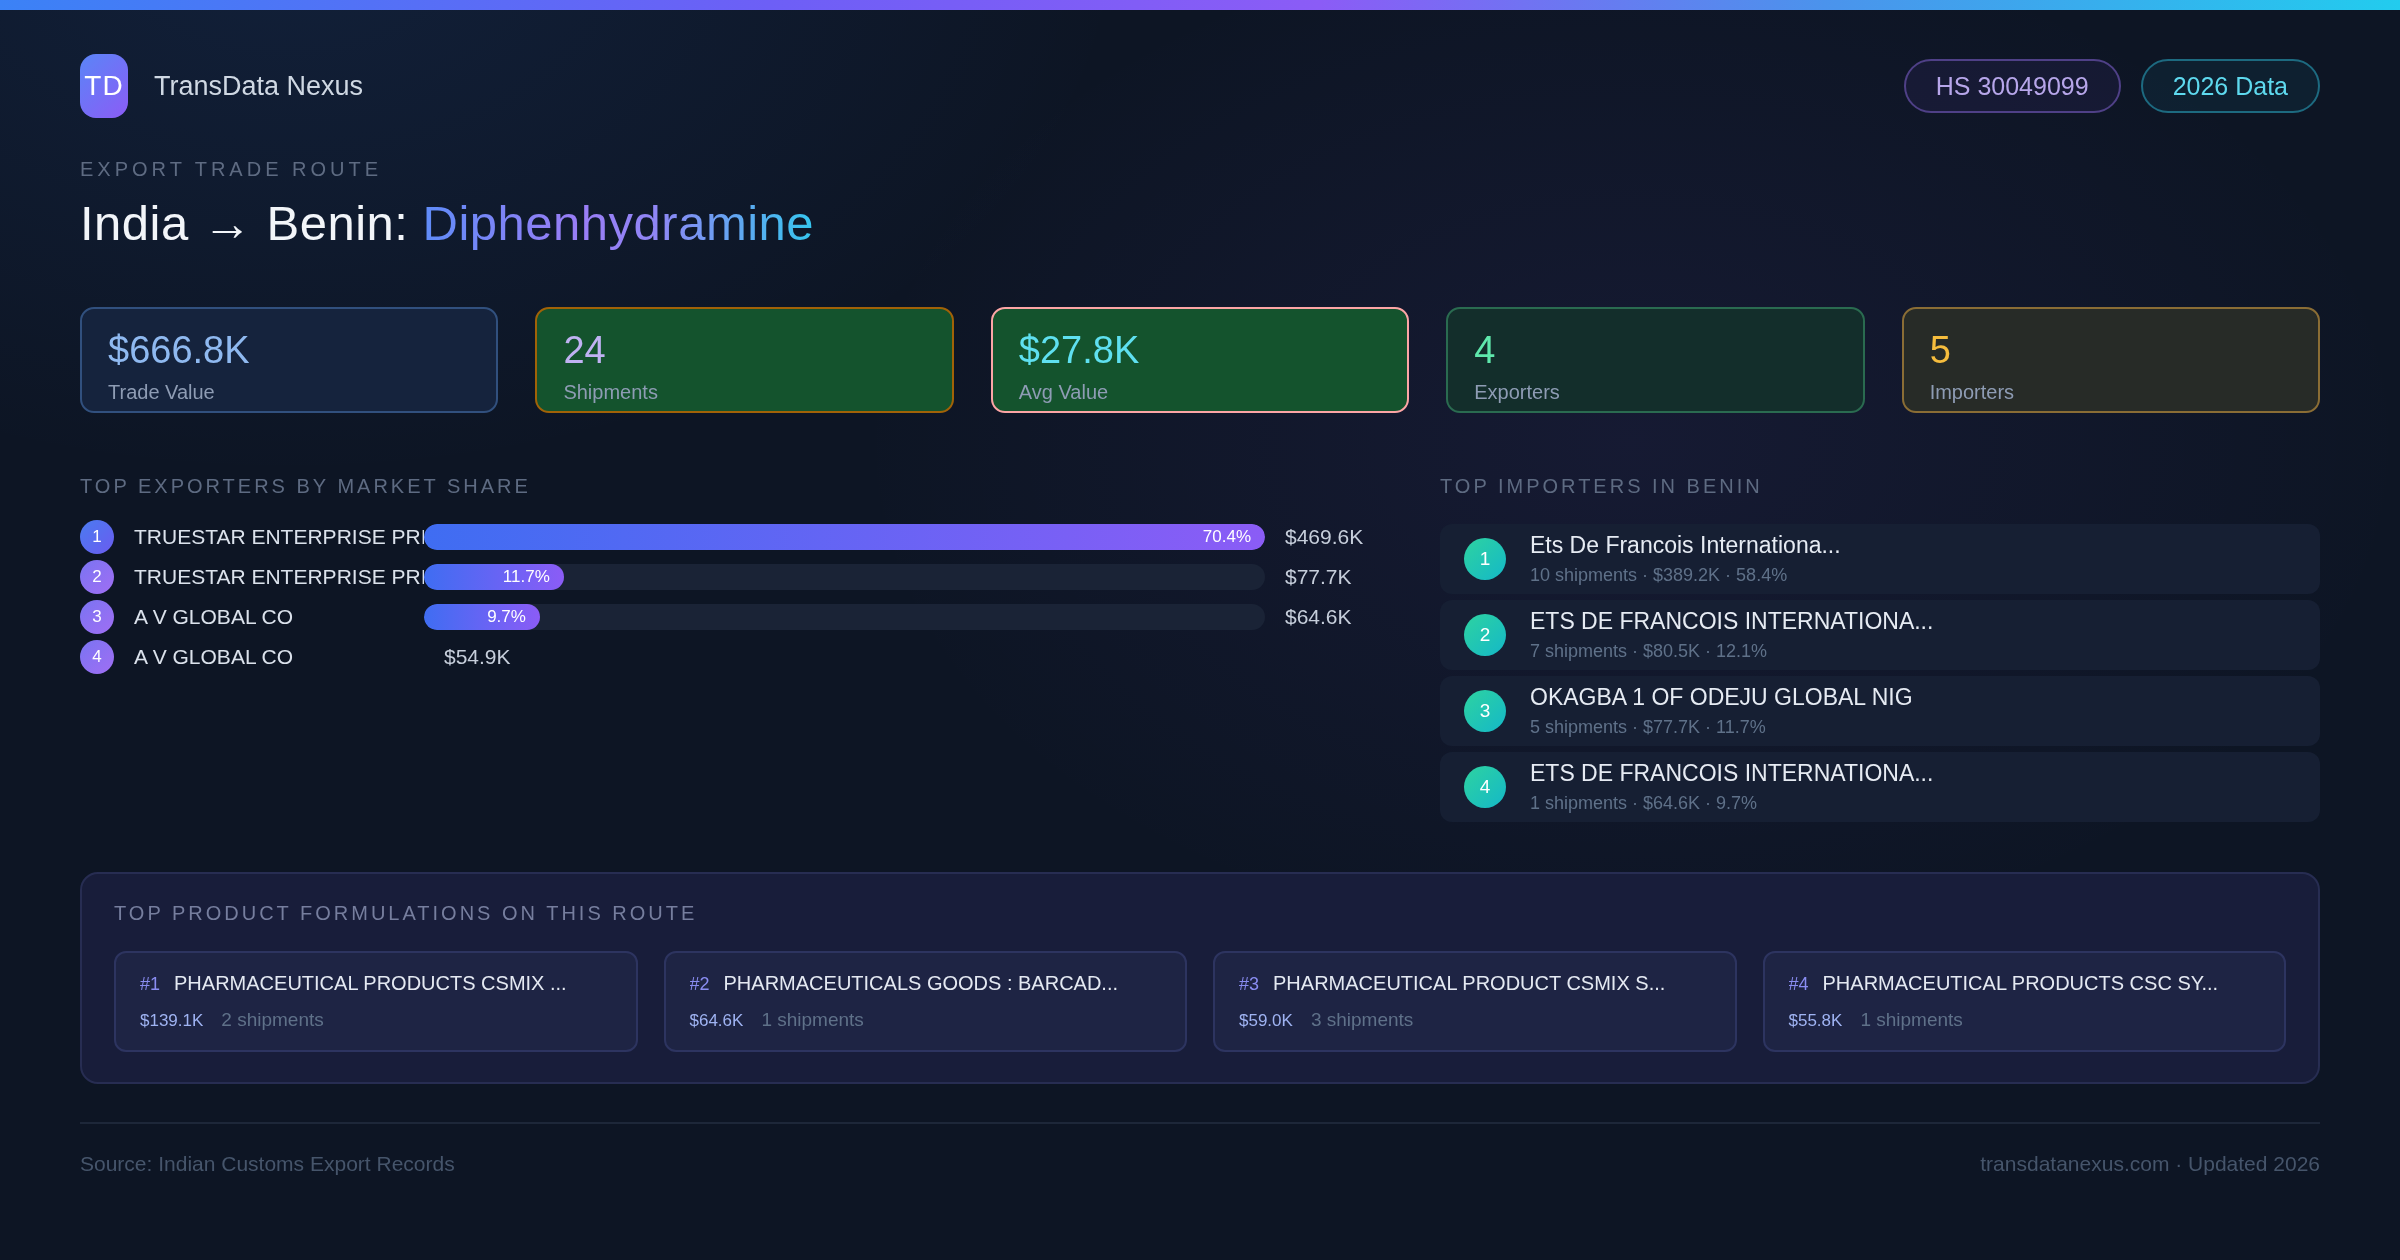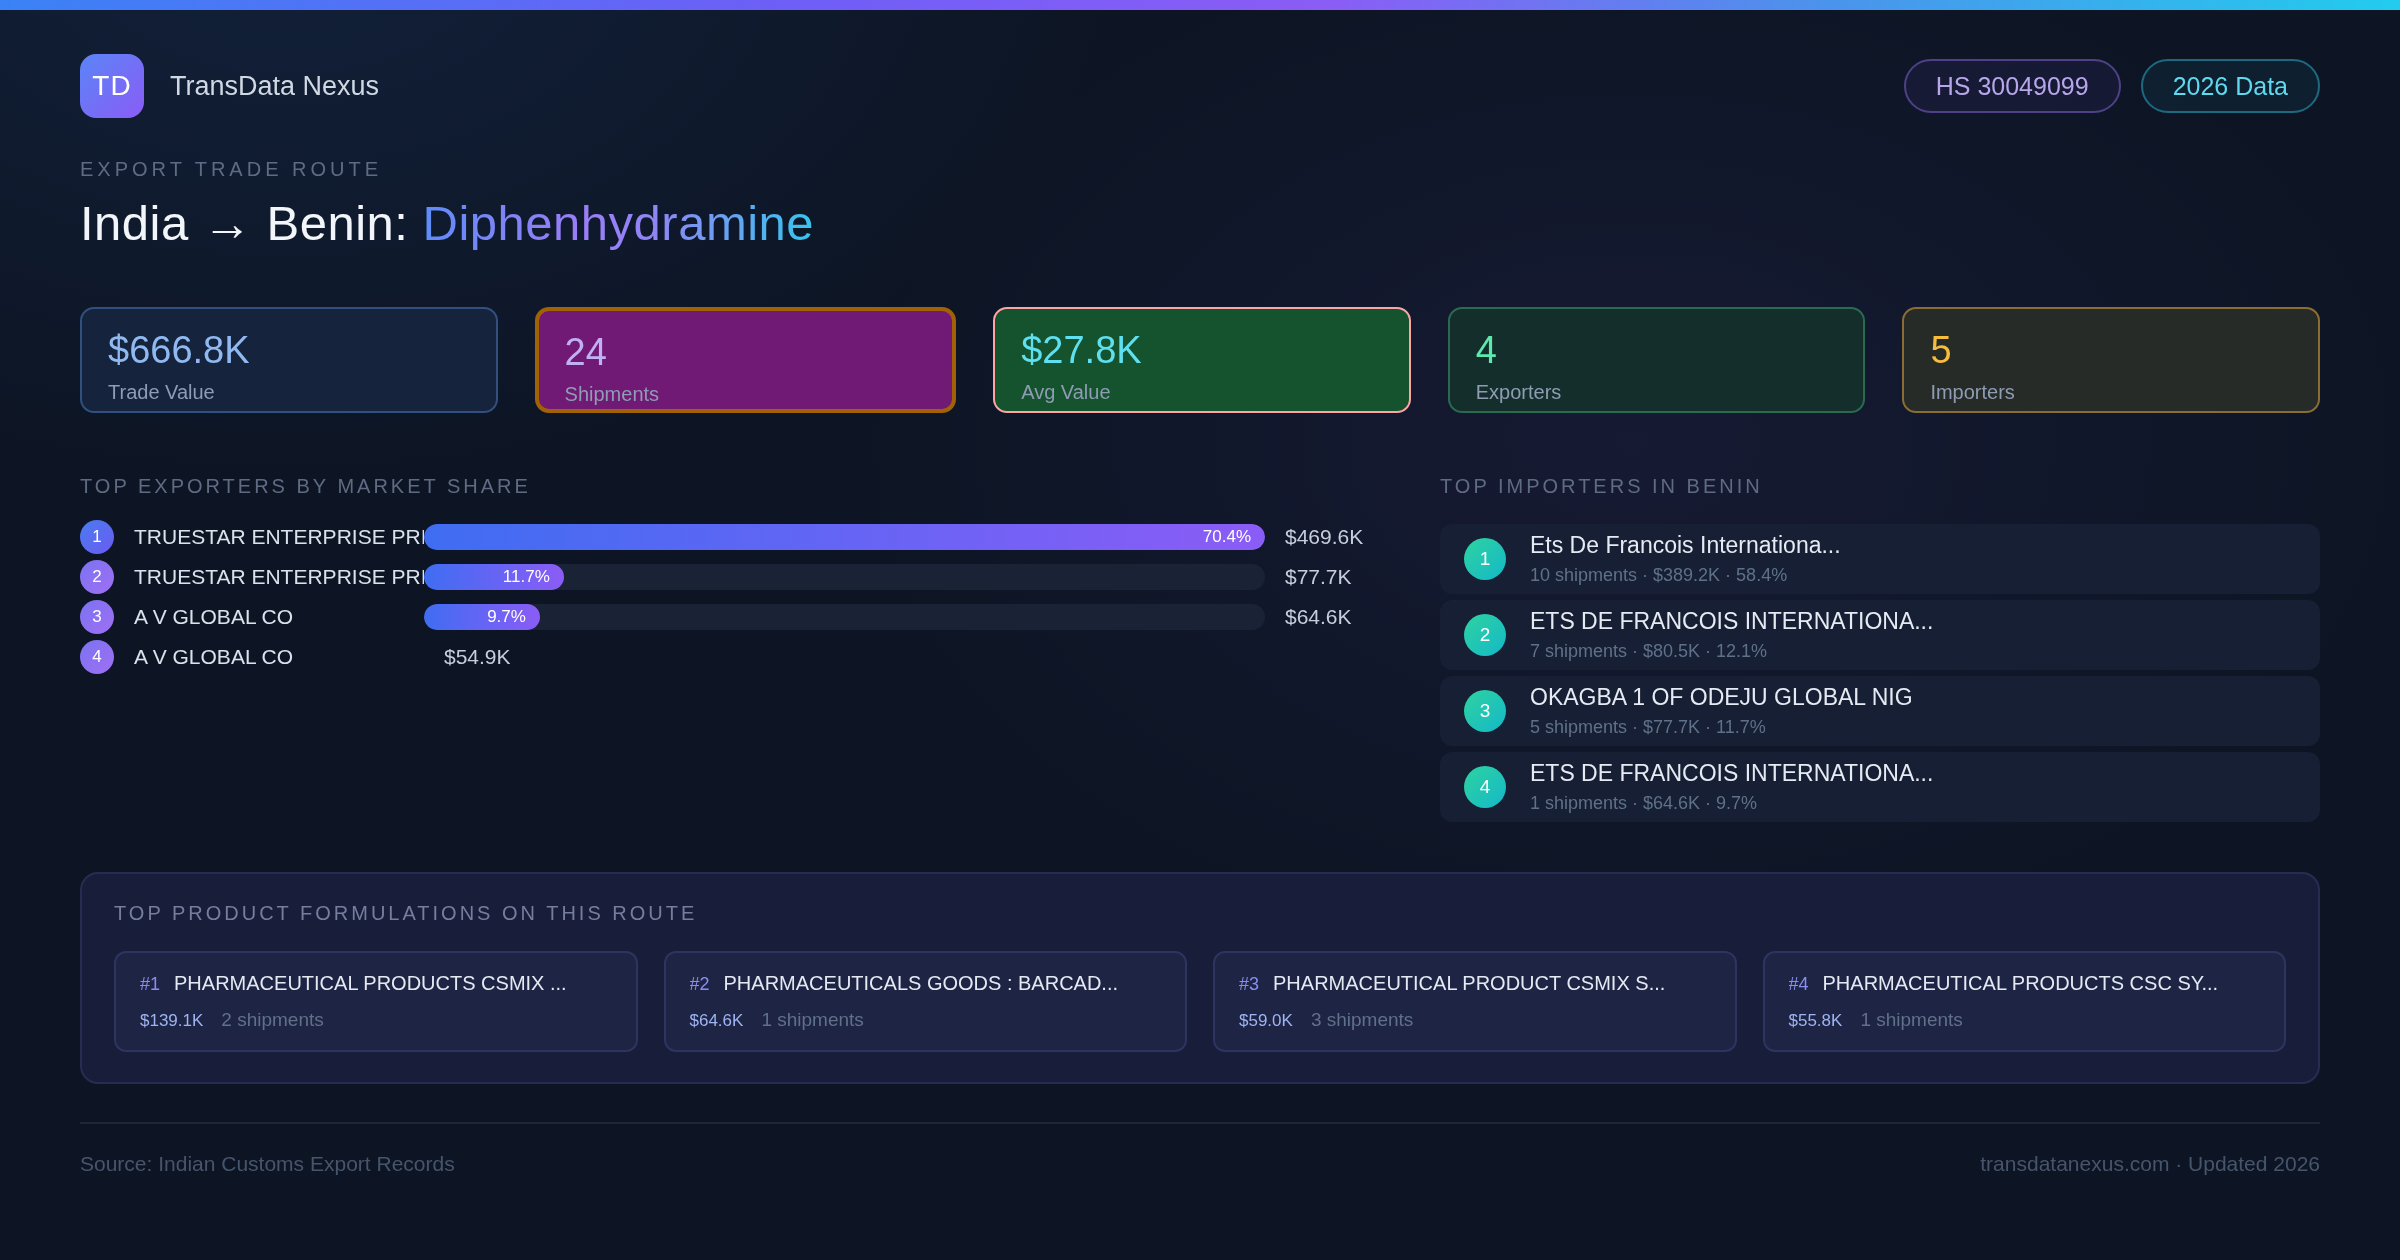--- a/index.html
+++ b/index.html
@@ -17,21 +17,21 @@
   .topstrip {
     height: 10px;
     background: linear-gradient(90deg, #3b82f6 0%, #6d5ff6 32%, #8b5cf6 55%, #4b93ec 76%, #22ccee 100%);
   }
   .header {
     display: flex; justify-content: space-between; align-items: center;
     padding: 44px 80px 0 80px;
   }
   .brandwrap { display: flex; align-items: center; gap: 26px; }
   .logo {
-    width: 64px; height: 64px; border-radius: 16px;
+    width: 48px; height: 64px; border-radius: 16px;
     background: linear-gradient(135deg, #5a85f7, #8b5cf6);
     display: flex; align-items: center; justify-content: center;
     color: #ffffff; font-size: 28px; letter-spacing: 1px;
   }
   .brand { font-size: 27px; color: #cfd8e3; }
   .badges { display: flex; gap: 20px; }
   .pill {
     height: 54px; border-radius: 28px; padding: 0 30px;
     display: flex; align-items: center; font-size: 25px;
   }
@@ -50,21 +50,21 @@
     -webkit-background-clip: text; background-clip: text; color: transparent;
   }
 
   .stats { display: flex; gap: 37px; padding: 16px 80px; margin-top: 40px; }
   .stat {
     flex: 1; height: 106px; border-radius: 14px; padding: 20px 26px;
   }
   .stat .v { font-size: 38px; }
   .stat .l { font-size: 20px; color: #8e9cb4; margin-top: 9px; }
   .stat-blue   { background: #15233d; border: 2px solid #31507e; } .stat-blue .v { color: #8fb9f0; }
-  .stat-purple { background: #701a75; border: 4px solid #a16207; } .stat-purple .v { color: #c0b2f2; }
+  .stat-purple { background: #14532d; border: 2px solid #a16207; } .stat-purple .v { color: #c0b2f2; }
   .stat-teal   { background: #14532d; border: 2px solid #fca5a5; } .stat-teal .v { color: #5fe0f0; }
   .stat-green  { background: #132e2b; border: 2px solid #2a6b50; } .stat-green .v { color: #5fe8ac; }
   .stat-amber  { background: #272b27; border: 2px solid #8a6d35; } .stat-amber .v { color: #f6bd3d; }
 
   .main { display: flex; gap: 60px; padding: 0 80px; margin-top: 46px; }
   .col-left { flex: 0 0 1300px; }
   .col-right { flex: 1; }
   .sechead { font-size: 20px; color: #5e6b82; letter-spacing: 3px; margin-bottom: 26px; }
 
   .exp-row { display: flex; align-items: center; height: 26px; margin-bottom: 14px; }

